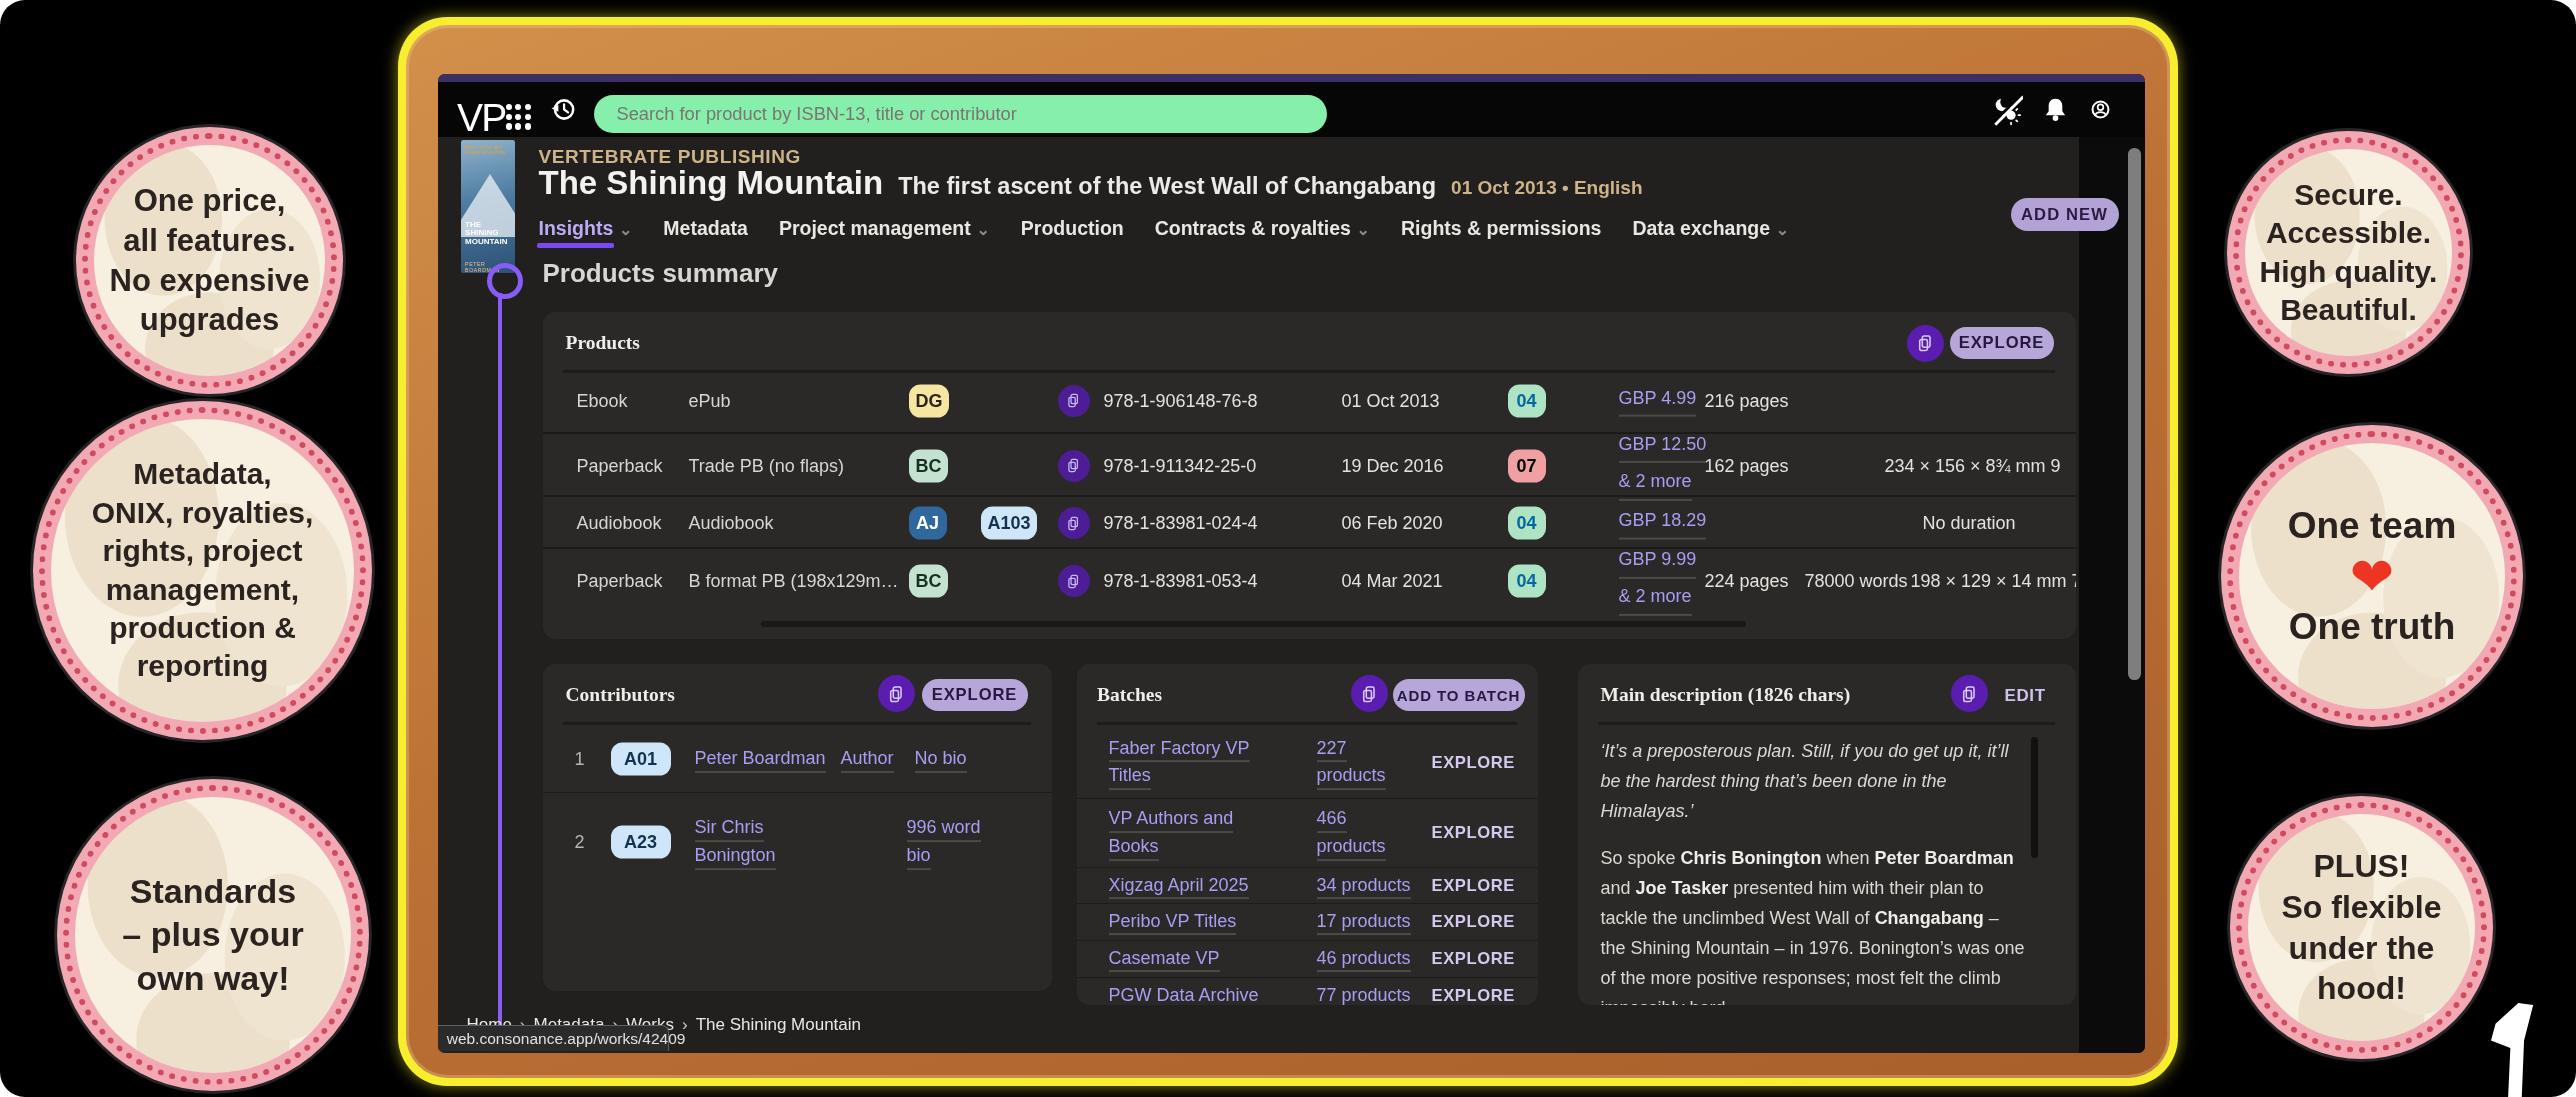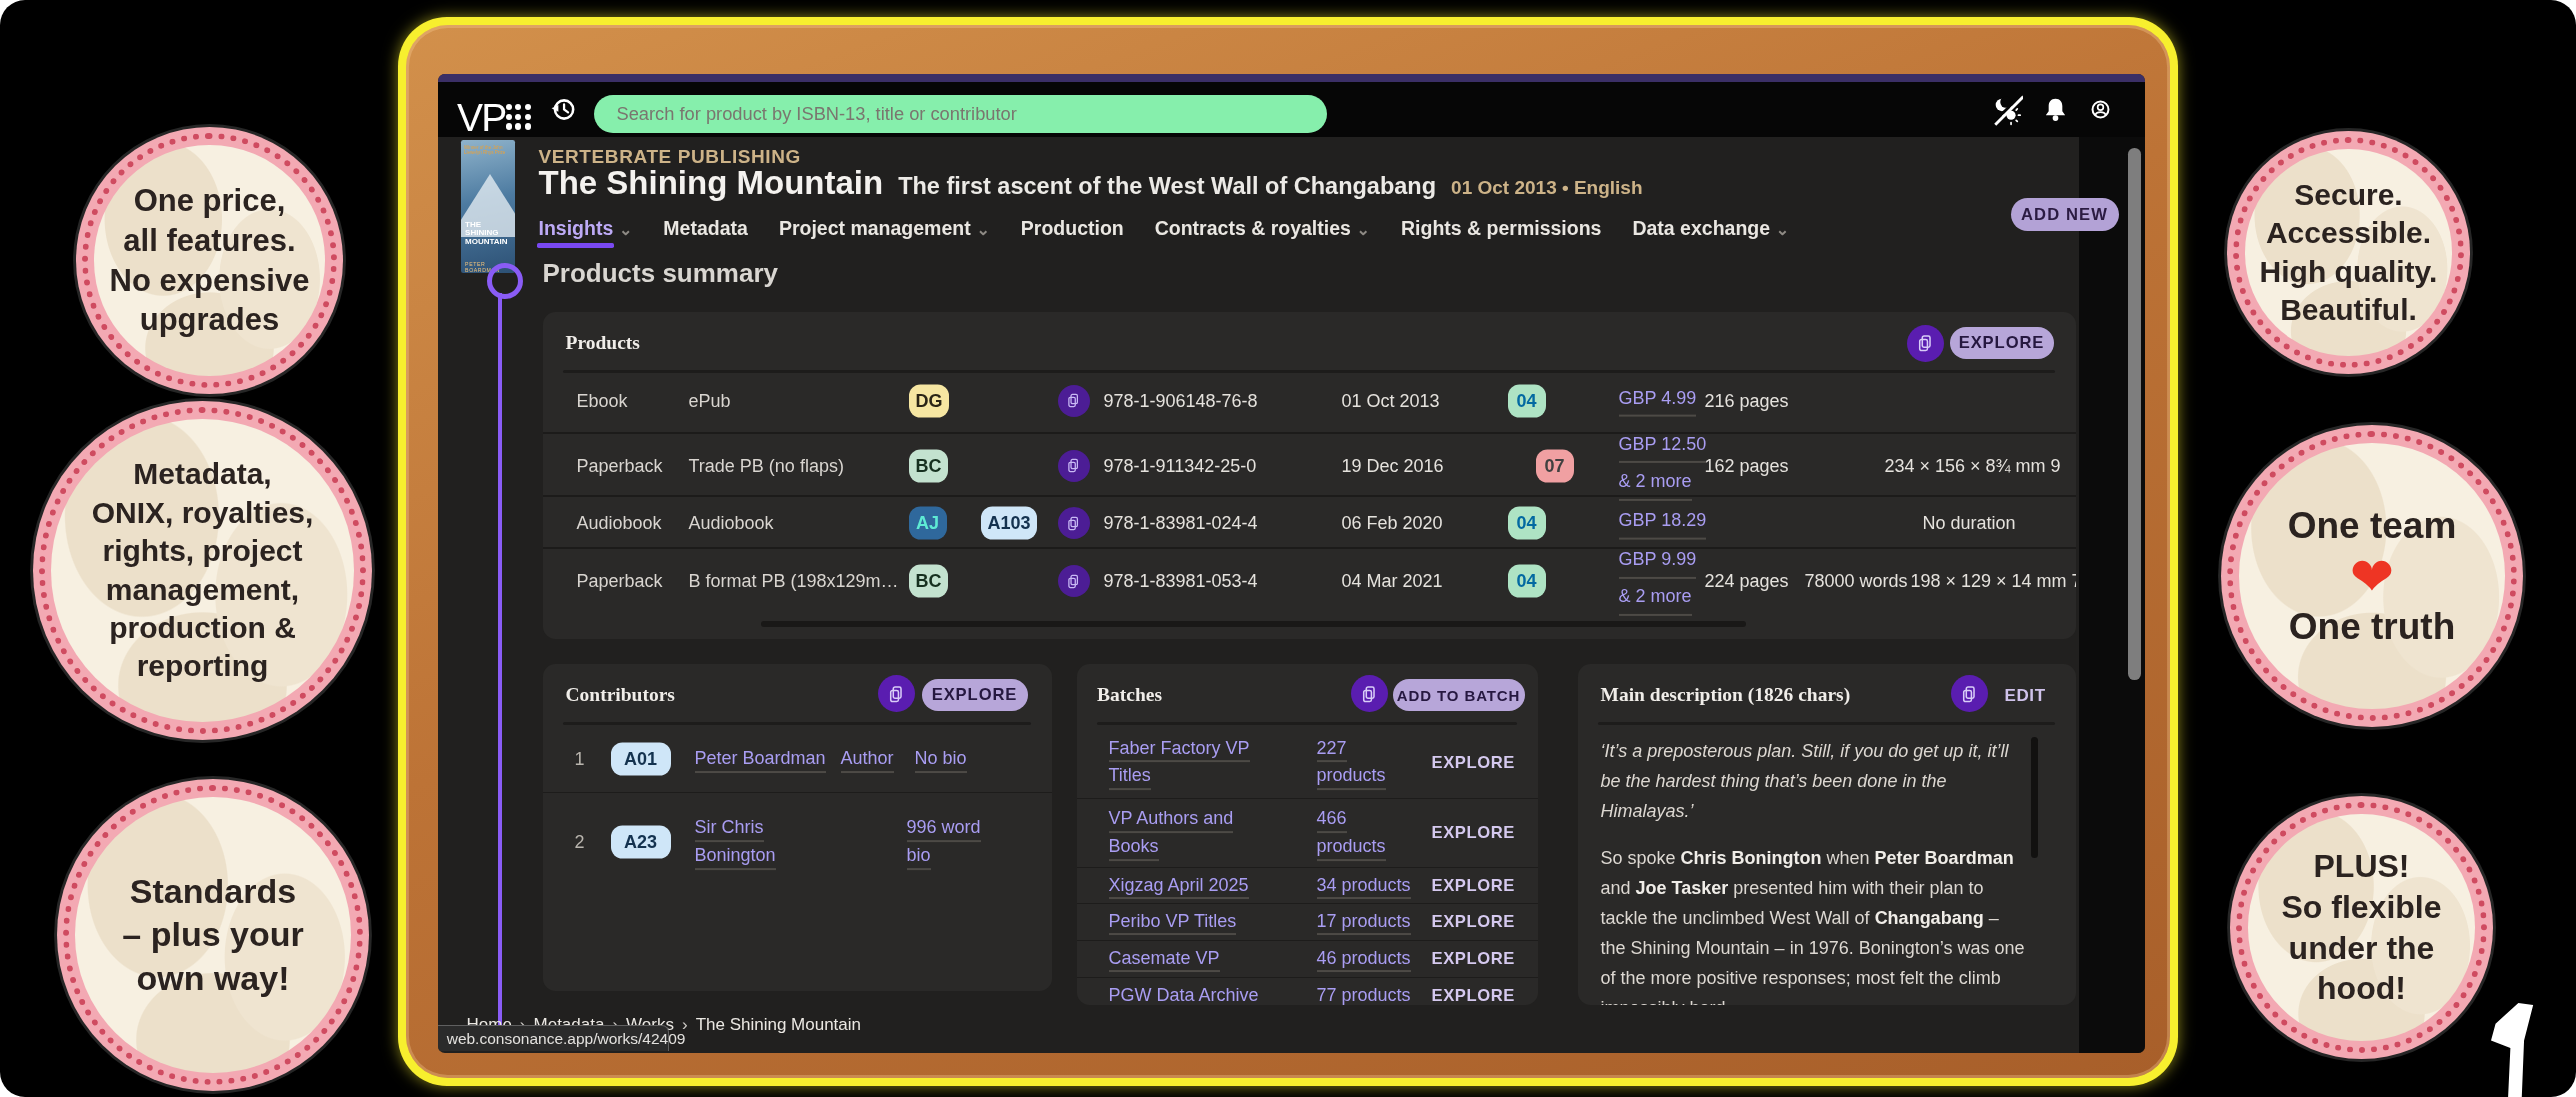--- a/index.html
+++ b/index.html
@@ -71,24 +71,24 @@
   .btn{background:#b7a6d9;color:#261840;font-weight:700;border-radius:16.6px;display:flex;align-items:center;justify-content:center;letter-spacing:0.9px;position:absolute;}
 
   .lav{color:#a99df2;}
   .u{border-bottom:2.3px solid #4d4a46;padding-bottom:2.9px;line-height:1.55;}
   .u:empty{display:none;}
   .chip{position:absolute;top:50%;transform:translateY(-50%);height:33px;min-width:38px;padding:0 6.9px;border-radius:11.4px;
     display:flex;align-items:center;justify-content:center;font-weight:700;font-size:18px;box-sizing:border-box;}
   .chip:empty{display:none;}
   .chip.dg{background:#f6e6a2;color:#2a2416;}
   .chip.bc{background:#c3e2cf;color:#16301f;}
-  .chip.aj{background:#2f689c;color:#5eead4;}
+  .chip.aj{background:#2f689c;color:#ffffff;}
   .chip.a103{background:#cfe6f8;color:#14324f;}
   .chip.ok{background:#aee3c4;color:#0369a1;}
-  .chip.warn{background:#f0a0a2;color:#404040;margin-left:28px;}
+  .chip.warn{background:#f0a0a2;color:#000000;}
   .chip.code{background:#cfe6f8;color:#14324f;}
 
   
   .prow{position:absolute;left:0;right:0;}
   .prow + .prow, .prow.bordered{border-top:2.3px solid #1c1b1a;}
   .cell{position:absolute;top:50%;transform:translateY(-50%);font-size:18px;color:#d9d5d0;white-space:nowrap;}
   .cell.light{color:#e5e2dd;}
   .pricecell{display:flex;flex-direction:column;gap:4.6px;align-items:flex-start;font-size:18px;}
   .isbn-ico{position:absolute;top:50%;transform:translateY(-50%);width:32px;height:32px;border-radius:50%;background:#4c1d95;display:flex;align-items:center;justify-content:center;}
   .h-scroll{position:absolute;left:218px;top:309px;width:985px;height:5.7px;background:#191817;border-radius:2.9px;}

